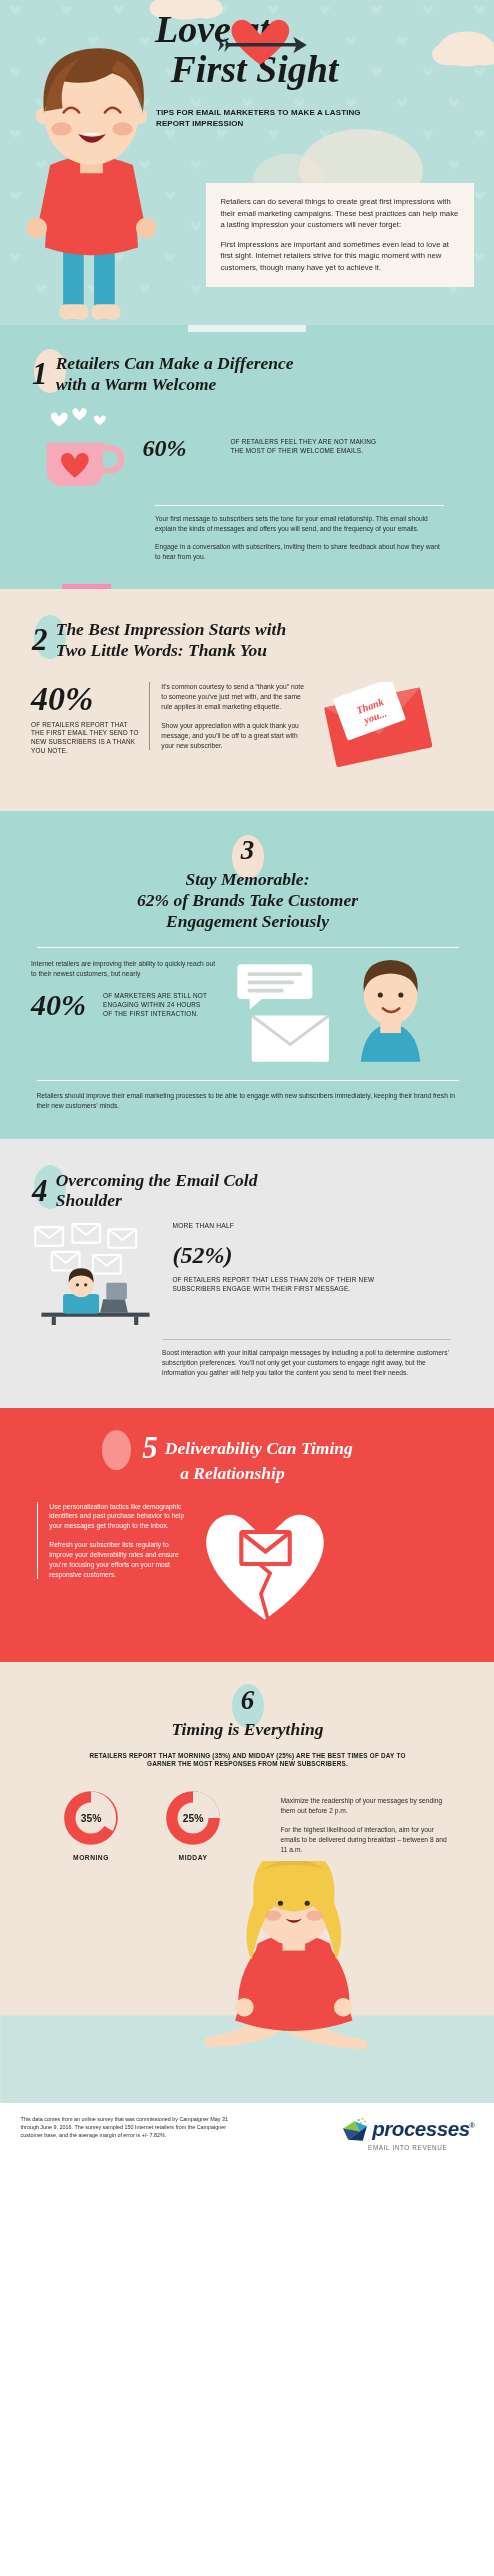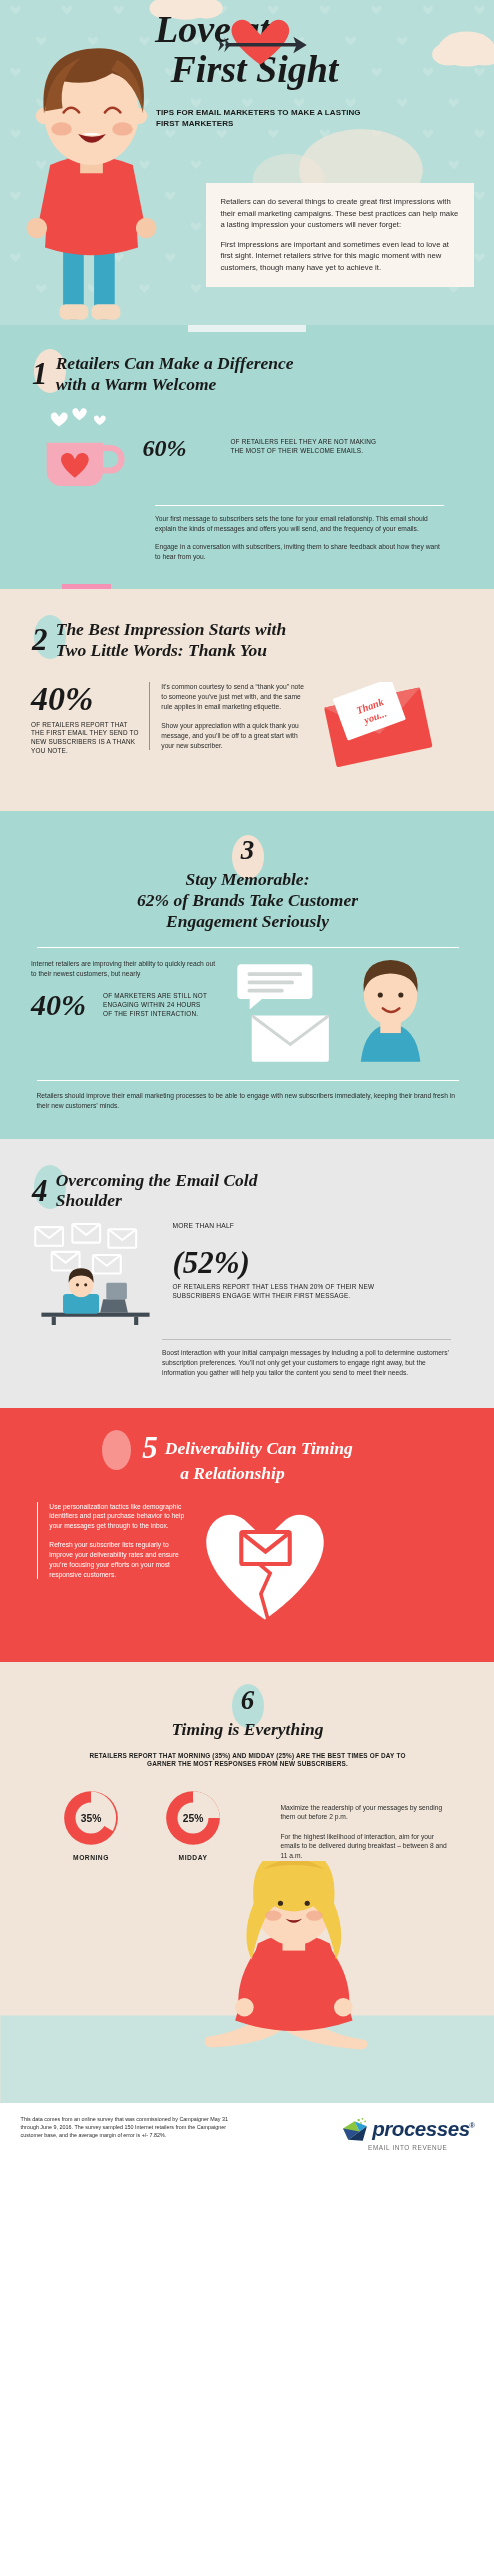--- a/index.html
+++ b/index.html
@@ -336,21 +336,21 @@
     <svg class="heart-arrow" width="98" height="57" viewBox="0 0 190 110">
       <path d="M86 94 C86 94 30 56 30 28 C30 8 54 0 66 14 L86 36 L106 14 C118 0 142 8 142 28 C142 56 86 94 86 94Z" fill="#ef4a46"></path>
       <g fill="#2b3038">
         <rect x="18" y="52" width="140" height="7" rx="3"></rect>
         <path d="M150 40 l26 16 l-26 16 l6 -16Z"></path>
         <path d="M16 42 l12 14 l-12 14 l4 -14Z"></path>
         <path d="M4 44 l12 12 l-12 12 l4 -12Z"></path>
       </g>
     </svg>
 
-    <div class="hero-sub">TIPS FOR EMAIL MARKETERS TO MAKE A LASTING FIRST MARKETERS</div>
+    <div class="hero-sub">TIPS FOR EMAIL MARKETERS TO MAKE A LASTING REPORT IMPRESSION</div>
 
     <div class="intro-card">
       <p>Retailers can do several things to create great first impressions with their email marketing campaigns. These best practices can help make a lasting impression your customers will never forget:</p>
       <p>First impressions are important and sometimes even lead to love at first sight. Internet retailers strive for this magic moment with new customers, though many have yet to achieve it.</p>
     </div>
   </section>
 
   <section class="band teal" style="padding:21.6px 0 27px 0;">
     <div class="teal-tab" style="left:188px; top:0;"></div>
 
@@ -508,21 +508,21 @@
           <circle cx="90" cy="122" r="3" fill="#3b2a1c"></circle>
           <circle cx="106" cy="122" r="3" fill="#3b2a1c"></circle>
         </g>
 
         <path d="M140 150 l42 0 l6 26 h-54Z" fill="#5a6670"></path>
         <rect x="146" y="118" width="40" height="32" rx="3" fill="#8e9aa3"></rect>
       </svg>
 
       <div style="flex:1; padding-left:12.4px;">
         <div class="stat-caption" style="font-size:6.7px; letter-spacing:0.2px;">MORE THAN HALF</div>
-        <div class="big-pct" style="font-size:31px; margin-top:15px;">(52%)</div>
+        <div class="big-pct" style="font-size:24px; margin-top:8px;">(52%)</div>
         <div class="stat-caption" style="margin-top:4.1px; max-width:237px;">OF RETAILERS REPORT THAT LESS THAN 20% OF THEIR NEW SUBSCRIBERS ENGAGE WITH THEIR FIRST MESSAGE.</div>
       </div>
     </div>
 
     <div style="padding:13.4px 31px 0 162px;">
       <div class="rule-dark" style="width:289px; margin-bottom:8.2px;"></div>
       <p class="body-text" style="max-width:289px;">Boost interaction with your initial campaign messages by including a poll to determine customers’ subscription preferences. You’ll not only get your customers to engage right away, but the information you gather will help you tailor the content you send to meet their needs.</p>
     </div>
   </section>
 
@@ -556,21 +556,21 @@
 
   <section class="band cream" style="padding:23px 0 0 0; position:relative; overflow:hidden;">
     <div style="text-align:center; position:relative;">
       <div class="num-ellipse" style="background:#b7ded9; left:50%; margin-left:-16px; top:-1px;"></div>
       <div class="num" style="font-size:27px;">6</div>
       <div class="sec-title" style="margin-top:3.1px;">Timing is Everything</div>
     </div>
 
     <div class="stat-caption" style="width:330px; margin:12.4px auto 0 auto; text-align:center; font-weight:bold; font-size:6.4px;">RETAILERS REPORT THAT MORNING (35%) AND MIDDAY (25%) ARE THE BEST TIMES OF DAY TO GARNER THE MOST RESPONSES FROM NEW SUBSCRIBERS.</div>
 
-    <div style="display:flex; align-items:flex-end; padding:17.5px 31px 0 31px;gap:12px;">
+    <div style="display:flex; align-items:center; padding:17.5px 31px 0 31px;gap:12px;">
       <div class="donut-wrap" style="flex:0 0 222px;">
 
         <div class="donut">
           <svg viewBox="0 0 120 120" width="62" height="62">
             <circle cx="60" cy="60" r="52" fill="#ef4a46"></circle>
 
             <path d="M60 60 L60 8 A52 52 0 0 1 102 85 Z" fill="#f0e5d8"></path>
             <circle cx="60" cy="60" r="30" fill="#f0e5d8"></circle>
             <text x="60" y="67" text-anchor="middle" font-family="Liberation Sans, sans-serif" font-size="20" font-weight="bold" fill="#1a1a1a">35%</text>
           </svg>

